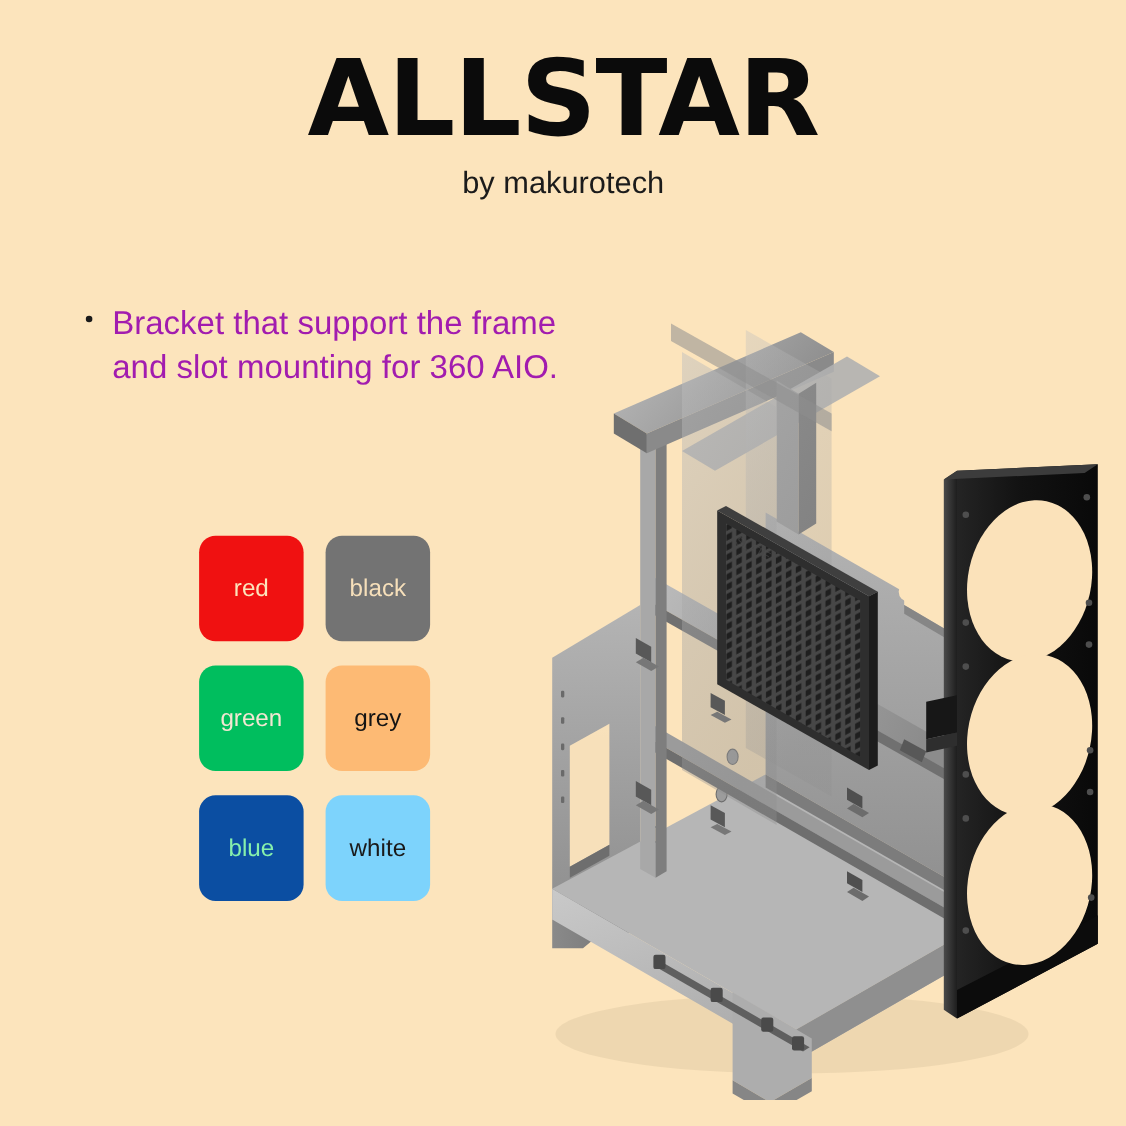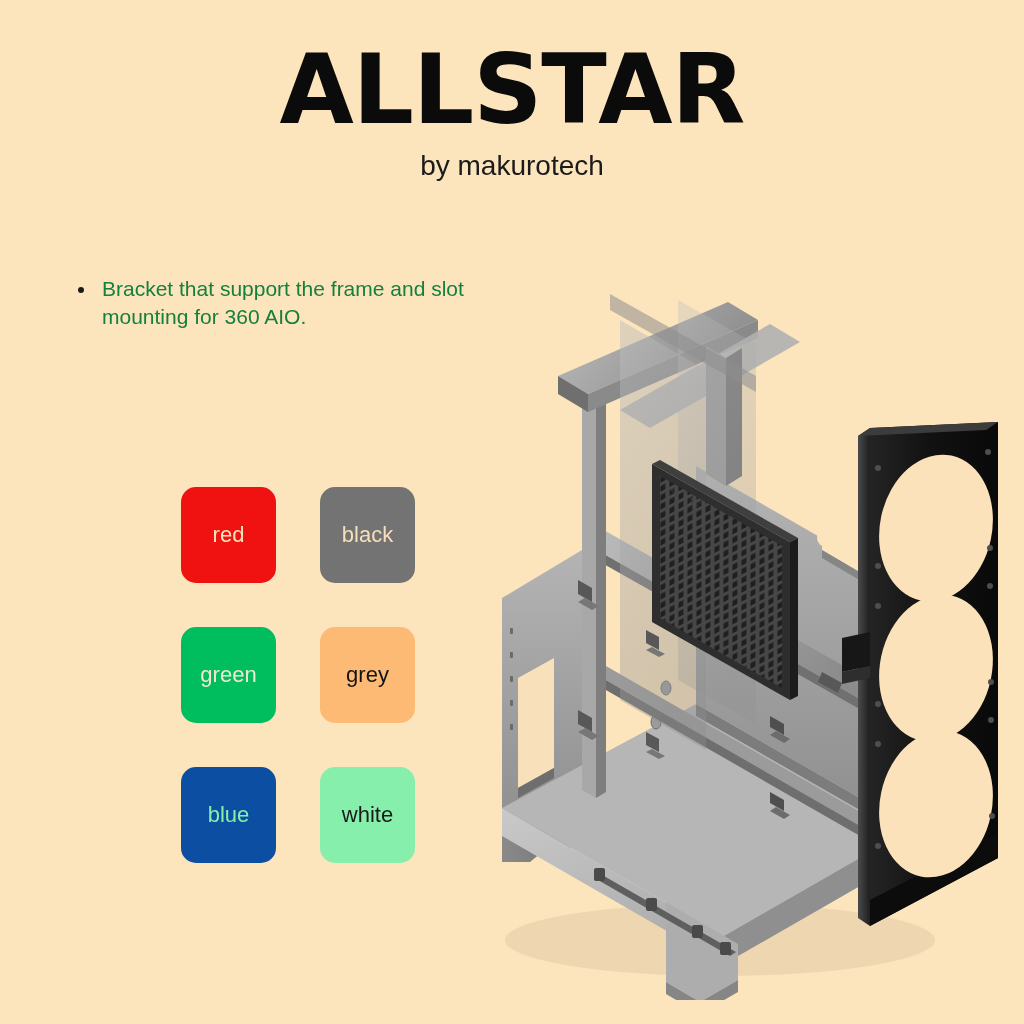--- a/index.html
+++ b/index.html
@@ -68,23 +68,23 @@
     position: absolute;
     top: 275px;
     left: 74px;
     width: 470px;
     list-style: none;
   }
 
   #description-list li {
     position: relative;
     padding-left: 28px;
-    font-size: 21px;
+    font-size: 30px;
     line-height: 1.33;
-    color: #15803d;
+    color: #a21caf;
     font-family: "Liberation Sans", sans-serif;
   }
 
   #description-list li .bullet-dot {
     position: absolute;
     left: 4px;
     top: 12px;
     width: 6px;
     height: 6px;
     border-radius: 50%;
@@ -94,21 +94,20 @@
   
   #color-swatches {
     position: absolute;
     top: 487px;
     left: 181px;
     display: grid;
     grid-template-columns: 95px 95px;
     grid-template-rows: 96px 96px 96px;
     column-gap: 20px;
     row-gap: 22px;
-    gap: 44px;
   }
 
   .swatch {
     border-radius: 15px;
     display: flex;
     align-items: center;
     justify-content: center;
     font-family: "Liberation Sans", sans-serif;
     font-size: 22px;
     font-weight: normal;
@@ -160,21 +159,21 @@
     </div>
 
     <div class="swatch" id="swatch-grey" style="background: #fdba74; color: rgb(20, 20, 20);">
       <span>grey</span>
     </div>
 
     <div class="swatch" id="swatch-blue" style="background: rgb(11, 78, 162); color: #86efac;">
       <span>blue</span>
     </div>
 
-    <div class="swatch" id="swatch-white" style="background: #86efac; color: rgb(26, 26, 26);">
+    <div class="swatch" id="swatch-white" style="background: #7dd3fc; color: rgb(26, 26, 26);">
       <span>white</span>
     </div>
 
   </div>
 
   <div id="render-stage">
     <svg id="render-svg" width="554" height="720" viewBox="0 0 554 720" xmlns="http://www.w3.org/2000/svg">
       <defs>
         <linearGradient id="gFrameLight" x1="0" y1="0" x2="1" y2="1">
           <stop offset="0%" stop-color="#C9C9C9"></stop>

